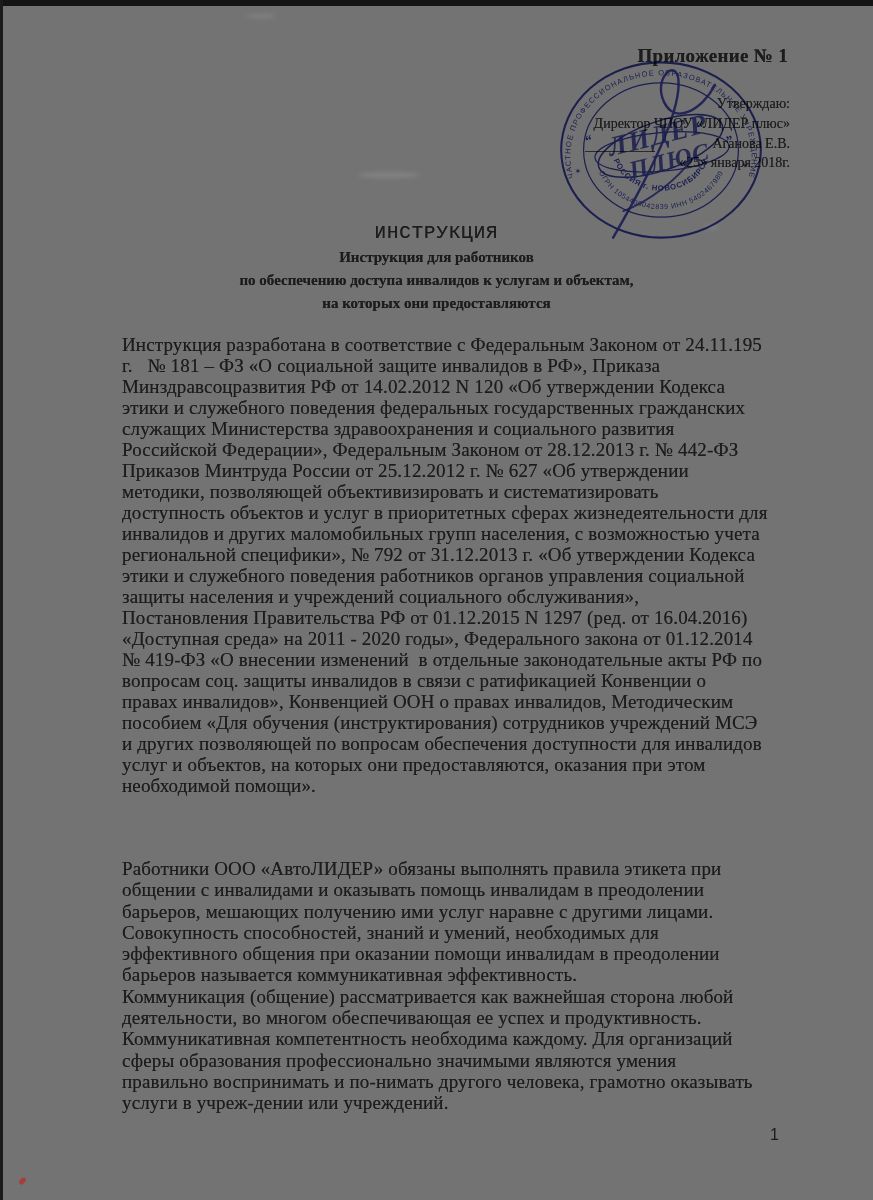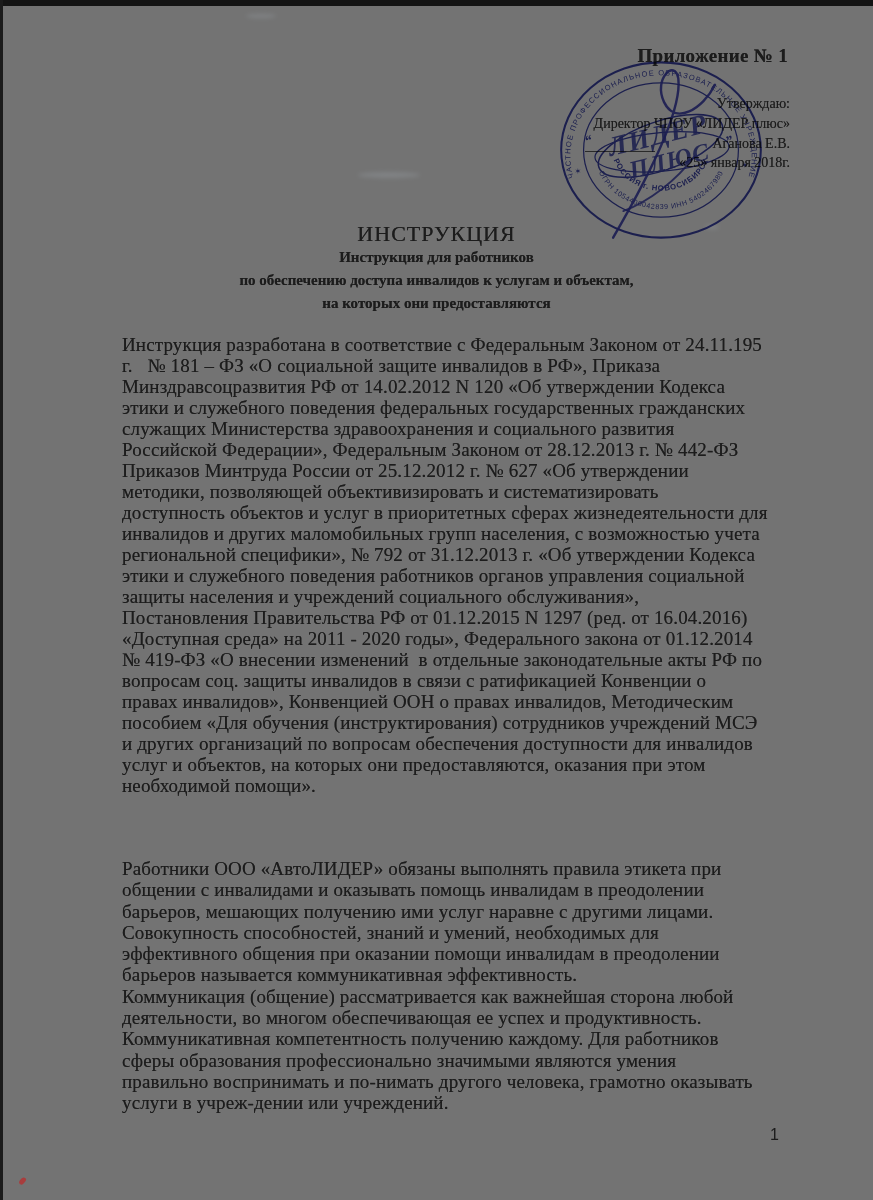--- a/index.html
+++ b/index.html
@@ -34,21 +34,21 @@
 
   
   .stamp { position:absolute; left:552px; top:56px; width:218px; height:188px;
            mix-blend-mode:multiply; opacity:.92; }
   .stamp text { font-family:"Liberation Sans","DejaVu Sans",sans-serif; }
   .stamp .logo-txt { font-family:"Liberation Serif","DejaVu Serif",serif; font-style:italic; font-weight:bold; }
 
   
   .title-block { position:absolute; top:221px; left:0; width:100%; text-align:center;
                  text-shadow:0 0 .5px rgba(20,20,20,.7); }
-  .title-main  { font-size:22px; line-height:25px; letter-spacing:1px; }
+  .title-main  { font-size:19px; line-height:25px; letter-spacing:1px;font-family:Liberation Mono, monospace; }
   .title-bold  { font-size:15px; line-height:23px; font-weight:bold; }
 
   
   .para { position:absolute; left:122px; width:718px; font-size:19px; letter-spacing:.15px;
           text-shadow:0 0 .5px rgba(25,25,25,.65); }
   .para > div { white-space:pre; }
   .p1 { top:334px;  line-height:21px; }
   .p2 { top:858px;  line-height:21.3px; }
 
   .page-number { position:absolute; left:770px; top:1126px; font-size:16px;
@@ -131,33 +131,33 @@
       <div>инвалидов и других маломобильных групп населения, с возможностью учета</div>
       <div>региональной специфики», № 792 от 31.12.2013 г. «Об утверждении Кодекса</div>
       <div>этики и служебного поведения работников органов управления социальной</div>
       <div>защиты населения и учреждений социального обслуживания»,</div>
       <div>Постановления Правительства РФ от 01.12.2015 N 1297 (ред. от 16.04.2016)</div>
       <div>«Доступная среда» на 2011 - 2020 годы», Федерального закона от 01.12.2014</div>
       <div>№ 419-ФЗ «О внесении изменений  в отдельные законодательные акты РФ по</div>
       <div>вопросам соц. защиты инвалидов в связи с ратификацией Конвенции о</div>
       <div>правах инвалидов», Конвенцией ООН о правах инвалидов, Методическим</div>
       <div>пособием «Для обучения (инструктирования) сотрудников учреждений МСЭ</div>
-      <div>и других организаций по вопросам обеспечения доступности для инвалидов</div>
+      <div>и других позволяющей по вопросам обеспечения доступности для инвалидов</div>
       <div>услуг и объектов, на которых они предоставляются, оказания при этом</div>
       <div>необходимой помощи».</div>
     </div>
   <div class="para p2">
       <div>Работники ООО «АвтоЛИДЕР» обязаны выполнять правила этикета при</div>
       <div>общении с инвалидами и оказывать помощь инвалидам в преодолении</div>
       <div>барьеров, мешающих получению ими услуг наравне с другими лицами.</div>
       <div>Совокупность способностей, знаний и умений, необходимых для</div>
       <div>эффективного общения при оказании помощи инвалидам в преодолении</div>
       <div>барьеров называется коммуникативная эффективность.</div>
       <div>Коммуникация (общение) рассматривается как важнейшая сторона любой</div>
       <div>деятельности, во многом обеспечивающая ее успех и продуктивность.</div>
-      <div>Коммуникативная компетентность получению каждому. Для работников</div>
+      <div>Коммуникативная компетентность необходима каждому. Для организаций</div>
       <div>сферы образования профессионально значимыми являются умения</div>
       <div>правильно воспринимать и по-нимать другого человека, грамотно оказывать</div>
       <div>услуги в учреж-дении или учреждений.</div>
     </div>
 
   <div class="page-number">1</div>
 </div>
 
 </body></html>

